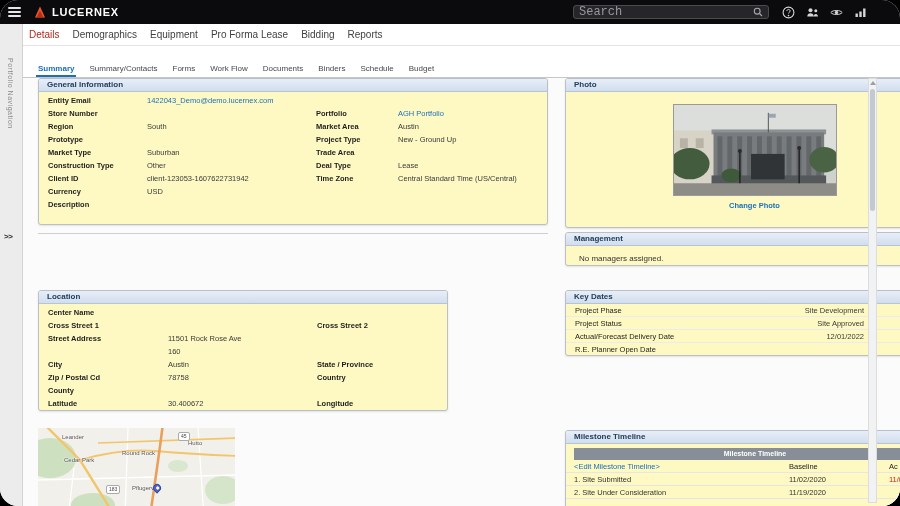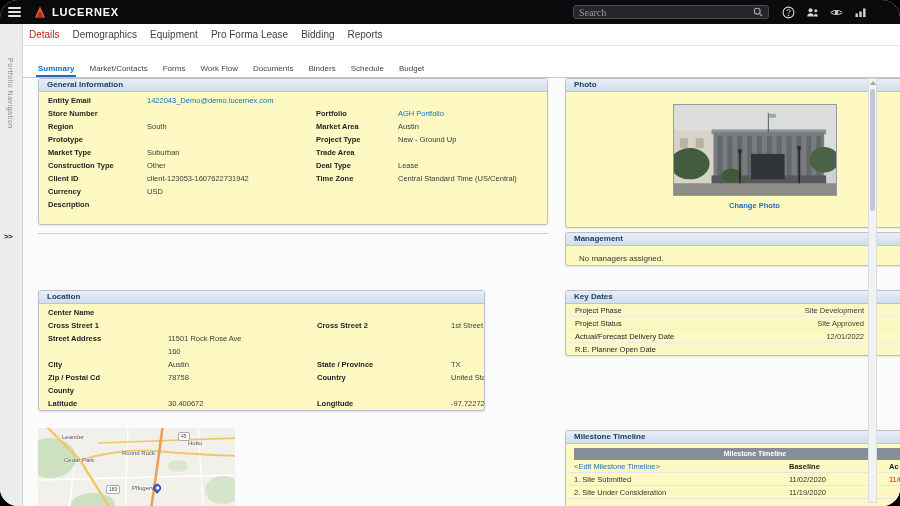--- a/index.html
+++ b/index.html
@@ -6,21 +6,21 @@
   html,body { width:900px; height:506px; background:#000; font-family:"Liberation Sans", sans-serif; overflow:hidden; }
   #window { position:absolute; top:0; left:0; width:900px; height:506px; background:#fff; border-radius:18px; overflow:hidden; }
 
   
   .topbar { position:absolute; top:0; left:0; right:0; height:24px; background:#0b0b0d; display:flex; align-items:center; padding:0 32px 0 8px; z-index:20; }
   .hamburger { width:13px; display:flex; flex-direction:column; gap:2.5px; margin-right:12px; cursor:pointer; }
   .hamburger i { display:block; height:1.5px; background:#e6e6e6; border-radius:1px; }
   .logo { display:flex; align-items:center; gap:5px; }
   .logo-text { color:#fff; font-size:11px; font-weight:bold; letter-spacing:.8px; }
   .search-box { margin-left:auto; width:196px; height:14px; background:#26262a; border:1px solid #4a4a4f; border-radius:3px; display:flex; align-items:center; padding:0 5px; margin-right:12px; }
-  .search-box input { flex:1; background:transparent; border:none; outline:none; color:#ccc; font-size:10px; font-family:Liberation Serif, serif; }
+  .search-box input { flex:1; background:transparent; border:none; outline:none; color:#ccc; font-size:12px; font-family:Liberation Mono, monospace; }
   .search-box input::placeholder { color:#9a9a9a; }
   .tb-icons { display:flex; gap:9px; align-items:center; }
   .tb-icon { width:15px; height:15px; display:flex; align-items:center; justify-content:center; cursor:pointer; }
 
   
   .navrow { position:absolute; top:24px; left:23px; right:0; height:22px; background:#fff; border-bottom:1px solid #e3e3e3; display:flex; align-items:center; gap:13px; padding-left:6px; z-index:4; }
   .navtab { font-size:10px; color:#3f3f3f; cursor:pointer; white-space:nowrap; }
   .navtab.active { color:#b3281e; }
   .projectbar { position:absolute; top:46px; left:23px; right:0; height:16px; background:#f7f7f7; border-bottom:1px solid #ddd; display:flex; align-items:center; padding-left:9px; font-size:8px; color:#2b2b2b; z-index:4; }
   .projectbar b { margin-right:3px; }
@@ -32,21 +32,21 @@
   
   .sidebar { position:absolute; top:24px; left:0; width:23px; bottom:0; background:#ececec; border-right:1px solid #d2d2d2; z-index:6; }
   .sidebar-title { position:absolute; top:34px; left:7px; writing-mode:vertical-rl; font-size:7px; color:#8a8a8a; letter-spacing:.5px; white-space:nowrap; }
   .sidebar-expand { position:absolute; top:208px; left:4px; font-size:8px; font-weight:bold; color:#2e2e2e; letter-spacing:-.5px; cursor:pointer; }
 
   
   .content { position:absolute; top:78px; left:23px; right:0; bottom:0; background:#fbfbfc; }
   .panel { position:absolute; background:#fef9c3; border:1px solid #b9c0c9; border-radius:3px; box-shadow:0 1px 2px rgba(0,0,0,.10); overflow:hidden; }
   .panel-h { height:13px; line-height:12px; background:linear-gradient(#e7eef8,#d2deee); border-bottom:1px solid #b6c4d6; font-size:8px; font-weight:bold; color:#20405e; padding-left:8px; }
   #p-general { left:15px; top:0; width:510px; height:147px; }
-  #p-location { left:15px; top:212px; width:447px; height:121px; }
+  #p-location { left:15px; top:212px; width:410px; height:121px; }
   .divider { position:absolute; left:15px; top:155px; width:510px; height:1px; background:#cfcfcf; }
   #p-photo { left:542px; top:0; width:345px; height:150px; }
   #p-mgmt { left:542px; top:154px; width:345px; height:34px; }
   #p-keydates { left:542px; top:212px; width:345px; height:66px; }
   #p-milestone { left:542px; top:352px; width:380px; height:88px; }
 
   .frows { padding-top:2px; }
   .frow { display:grid; height:13px; line-height:13px; font-size:7.5px; padding-left:9px; }
   .g4 { grid-template-columns:99px 169px 82px 1fr; }
   .l4 { grid-template-columns:120px 149px 134px 1fr; }
@@ -60,21 +60,21 @@
   .kval { color:#3a3a3a; }
 
   .mgmt-text { font-size:8px; color:#333; padding:8px 0 0 13px; }
 
   .photo-body { display:flex; flex-direction:column; align-items:center; padding-top:12px; }
   .photo-frame { width:164px; height:92px; margin-left:34px; border:1px solid #9a9a9a; }
   .change-photo { margin-top:5px; margin-left:34px; font-size:7.5px; font-weight:bold; color:#1a6fbd; cursor:pointer; }
 
   .mt-bar { margin:4px 8px 0 8px; height:12px; background:#878e97; color:#fff; font-size:7px; font-weight:bold; text-align:center; line-height:12px; }
   .mt-row { display:grid; grid-template-columns:215px 100px 60px; height:13px; line-height:13px; font-size:7.5px; padding-left:8px; border-bottom:1px solid #e6e6e6; }
-  .mt-head { font-weight:bold; color:#222; }
+  .mt-head { font-weight:normal; color:#222; }
   .mt-name { color:#333; white-space:nowrap; overflow:hidden; }
 
   
   #map { position:absolute; left:15px; top:350px; width:197px; height:90px; overflow:hidden; cursor:grab; }
   .map-label { position:absolute; font-size:6px; color:#555; text-shadow:0 0 2px #fff,0 0 2px #fff; white-space:nowrap; }
   .shield { position:absolute; font-size:5px; background:#fff; border:1px solid #aaa; border-radius:2px; padding:0 2px; color:#444; line-height:7px; }
   .pin { position:absolute; left:115px; top:56px; width:8px; height:8px; background:#4f66c9; border:1px solid #36479c; border-radius:50% 50% 50% 0; transform:rotate(-45deg); }
   .pin::after { content:""; position:absolute; left:2.2px; top:2.2px; width:2.5px; height:2.5px; background:#fff; border-radius:50%; }
 
   
@@ -144,21 +144,21 @@
     <span class="navtab">Demographics</span>
     <span class="navtab">Equipment</span>
     <span class="navtab">Pro Forma Lease</span>
     <span class="navtab">Bidding</span>
     <span class="navtab">Reports</span>
   </div>
 
 
   <div class="subtabs">
     <span class="subtab active">Summary</span>
-    <span class="subtab">Market/Contacts</span>
+    <span class="subtab">Summary/Contacts</span>
     <span class="subtab">Forms</span>
     <span class="subtab">Work Flow</span>
     <span class="subtab">Documents</span>
     <span class="subtab">Binders</span>
     <span class="subtab">Schedule</span>
     <span class="subtab">Budget</span>
   </div>
 
   <div class="sidebar">
     <span class="sidebar-title">Portfolio Navigation</span>

